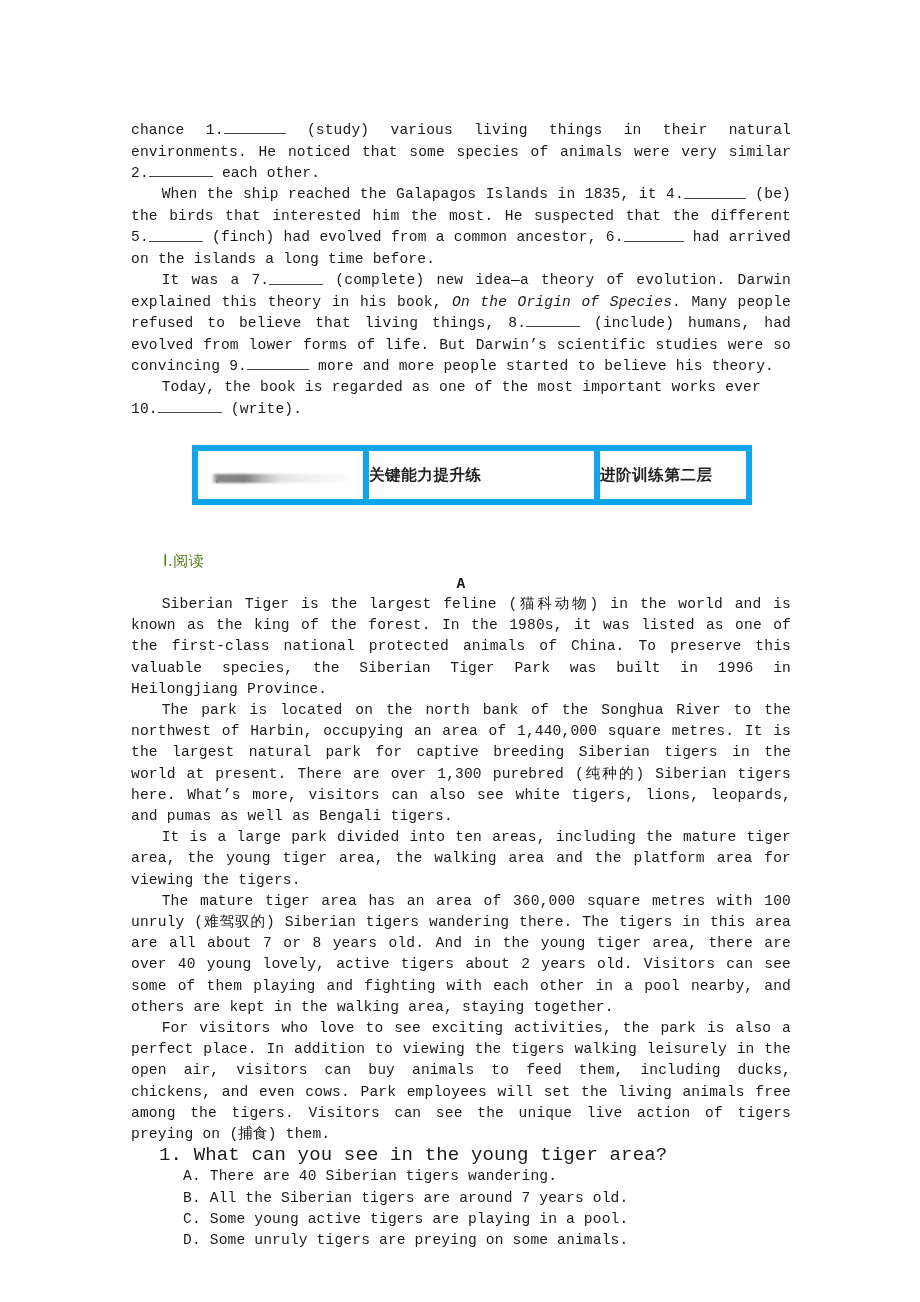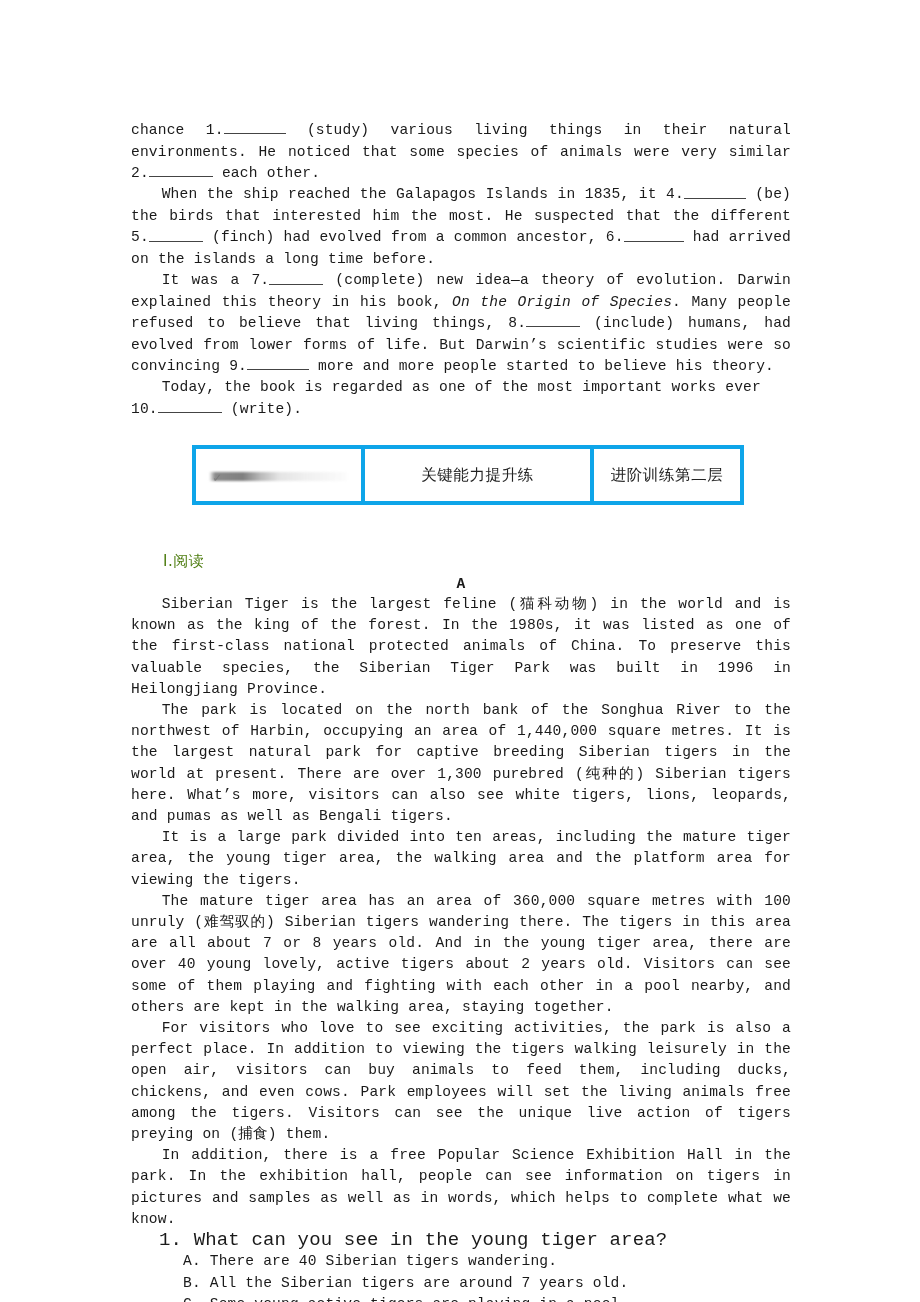--- a/index.html
+++ b/index.html
@@ -73,28 +73,29 @@
     width: 536px;
     height: 60px;
   }
   .banner {
     width: 100%;
     height: 100%;
     border-collapse: collapse;
     table-layout: fixed;
   }
   .banner td {
-    border: 4px solid #0ea5e9;
-    text-align: center;
+    border: 6px solid #0ea5e9;
+    text-align: left;
     vertical-align: middle;
     font-family: "DejaVu Sans", "Liberation Sans", sans-serif;
     font-size: 15.5px;
     color: #232323;
     letter-spacing: 0.6px;
     padding: 0;
+    font-weight: bold;
   }
   .cell-graphic { width: 165px; }
   .cell-mid     { width: 225px; }
   .cell-right   { width: 146px; margin-left: 8px; }
 
   .blur-bar {
     width: 138px;
     height: 9px;
     margin: 0 auto;
     background:
@@ -223,21 +224,20 @@
 
   <div style="position:absolute;left:131px;top:0;width:660px;">
     <div class="passage-letter">A</div>
 
     <div class="reading-body">
       <p class="para indent">Siberian Tiger is the largest feline (猫科动物)  in the world and is known as the king of the forest. In the 1980s, it was listed as one of the first-class national protected animals of China. To preserve this valuable species, the Siberian Tiger Park was built in 1996 in Heilongjiang Province.</p>
       <p class="para indent">The park is located on the north bank of the Songhua River to the northwest of Harbin, occupying an area of 1,440,000  square metres.  It is the largest natural park for captive breeding Siberian tigers in the world at present. There are over 1,300 purebred (纯种的) Siberian tigers here. What’s more, visitors can also see white tigers, lions, leopards, and pumas as well as Bengali tigers.</p>
       <p class="para indent">It is a large park divided into ten areas, including the mature tiger area, the young tiger area, the walking area and the platform area for viewing the tigers.</p>
       <p class="para indent">The mature tiger area has an area of 360,000 square metres with  100  unruly  (难驾驭的)  Siberian tigers wandering there. The tigers in this area are all about 7 or 8 years old.  And in the young tiger area, there are over 40 young lovely, active tigers about 2 years old. Visitors can see some of them playing and fighting with each other in a pool nearby, and others are kept in the walking area, staying together.</p>
       <p class="para indent">For visitors who love to see exciting activities, the park is also a perfect place. In addition to viewing the tigers walking leisurely in the open air, visitors can buy animals to feed them, including ducks, chickens, and even cows. Park employees will set the living animals free among the tigers.  Visitors can see the unique live action of tigers preying on (捕食) them.</p>
-      <p class="para indent">In addition, there is a free Popular Science Exhibition Hall in the park.  In the exhibition hall, people can see information on tigers in pictures and samples as well as in words, which helps to complete what we know.</p>
 
       <div class="q-block">
         <p class="q-stem">1. What can you see in the young tiger area?</p>
         <p class="q-opt">A. There are 40 Siberian tigers wandering.</p>
         <p class="q-opt">B. All the Siberian tigers are around 7 years old.</p>
         <p class="q-opt">C. Some young active tigers are playing in a pool.</p>
         <p class="q-opt">D. Some unruly tigers are preying on some animals.</p>
       </div>
     </div>
   </div>

